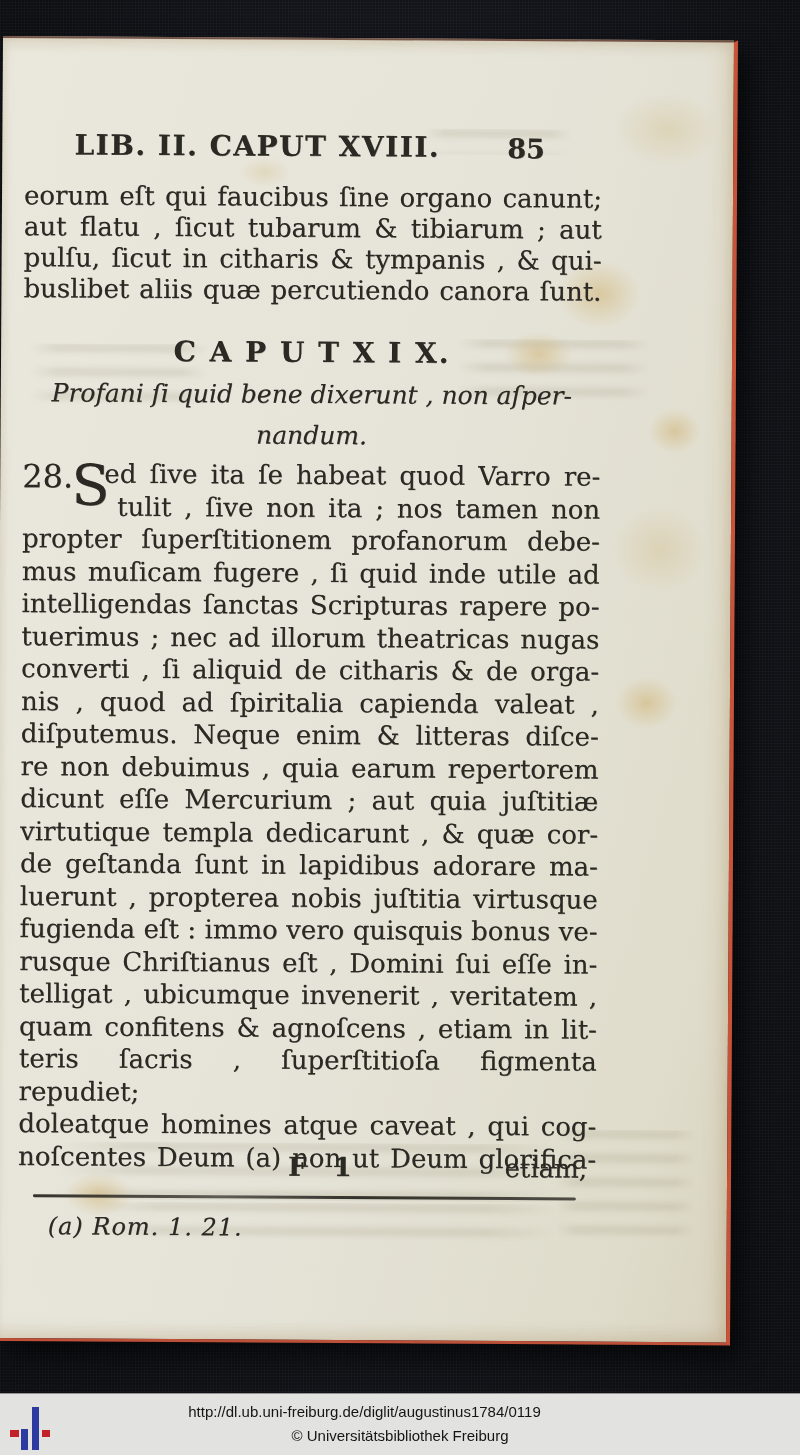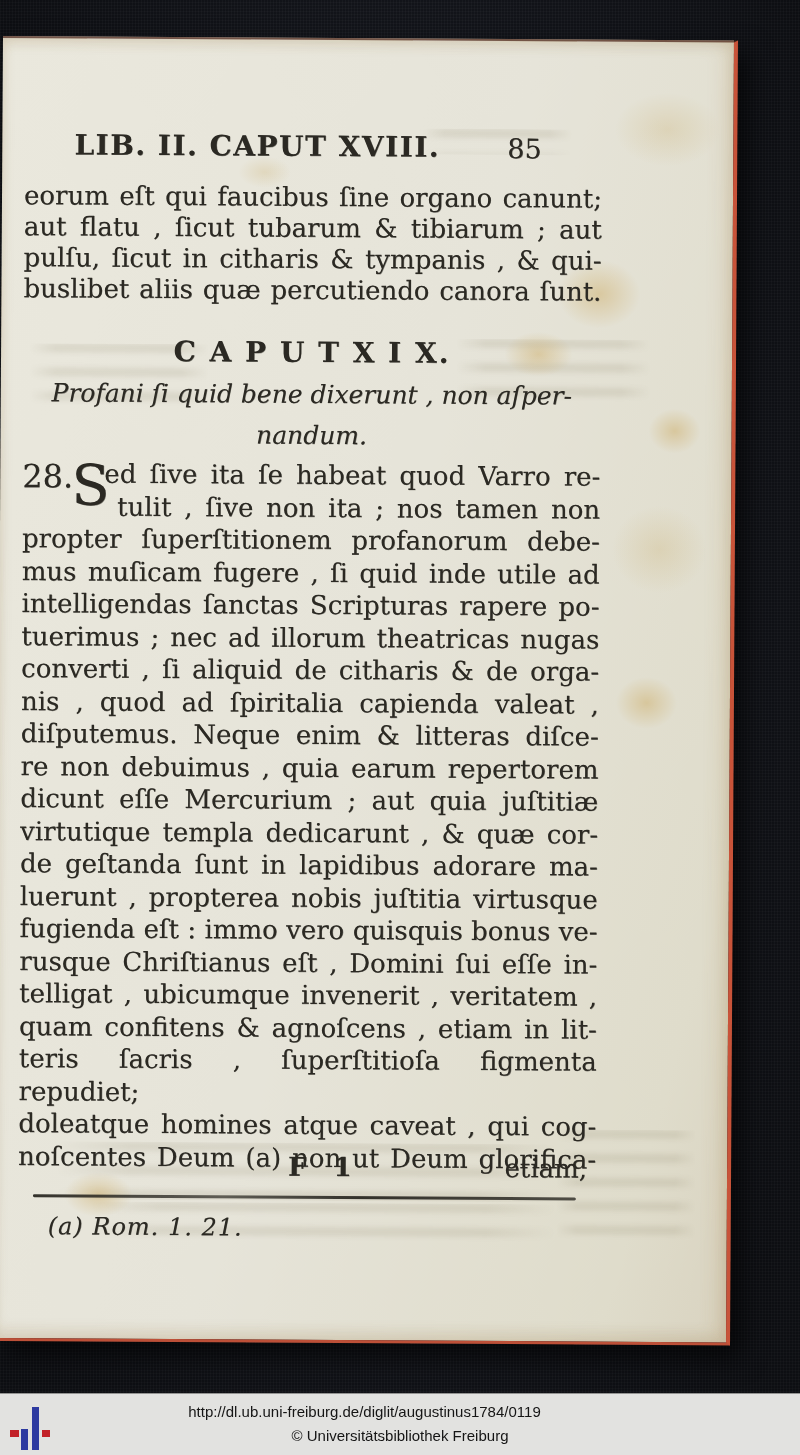--- a/index.html
+++ b/index.html
@@ -36,21 +36,21 @@
   .ghost{
     pointer-events:none;opacity:.5;filter:blur(2.5px);
     background:repeating-linear-gradient(180deg,
       rgba(118,108,78,.26) 0 9px, rgba(118,108,78,0) 9px 24px);
     mask-image:linear-gradient(90deg,transparent,#000 15%,#000 85%,transparent);
   }
 
   .hdr-title{left:0;top:90px;width:510px;text-align:center;
     font-size:28px;font-weight:700;letter-spacing:1.5px;white-space:nowrap;
     text-shadow:.4px .4px .5px rgba(43,41,35,.55);}
-  .hdr-num{left:505px;top:92px;font-size:27px;font-weight:400;
+  .hdr-num{left:505px;top:92px;font-size:27px;font-weight:700;
     text-shadow:.4px .4px .5px rgba(43,41,35,.55);}
 
   .col{left:22px;width:578px;font-size:26px;line-height:31px;}
   .col .bl{position:relative;text-align:justify;text-align-last:justify;
     text-shadow:.35px .35px .45px rgba(43,41,35,.5);}
   .para1{top:142px;}
 
   .chap-head{left:22px;top:296px;width:578px;text-align:center;
     font-size:28px;font-weight:700;letter-spacing:2px;white-space:nowrap;
     text-shadow:.4px .4px .5px rgba(43,41,35,.55);}

